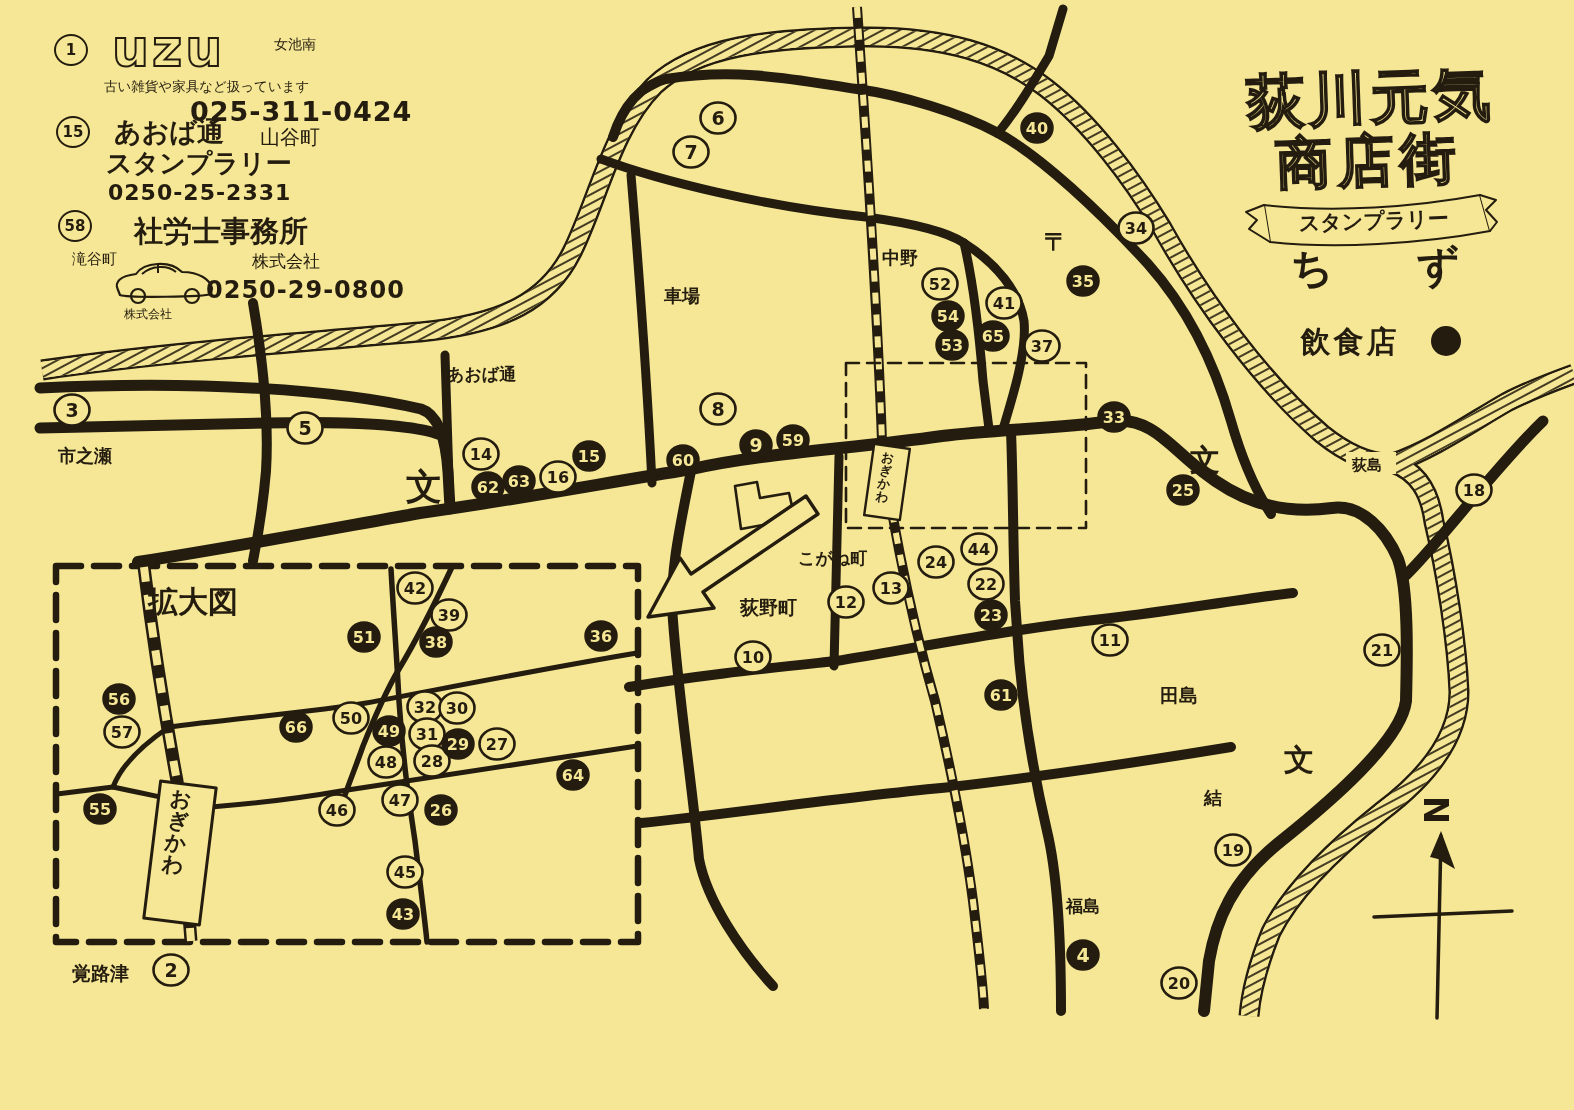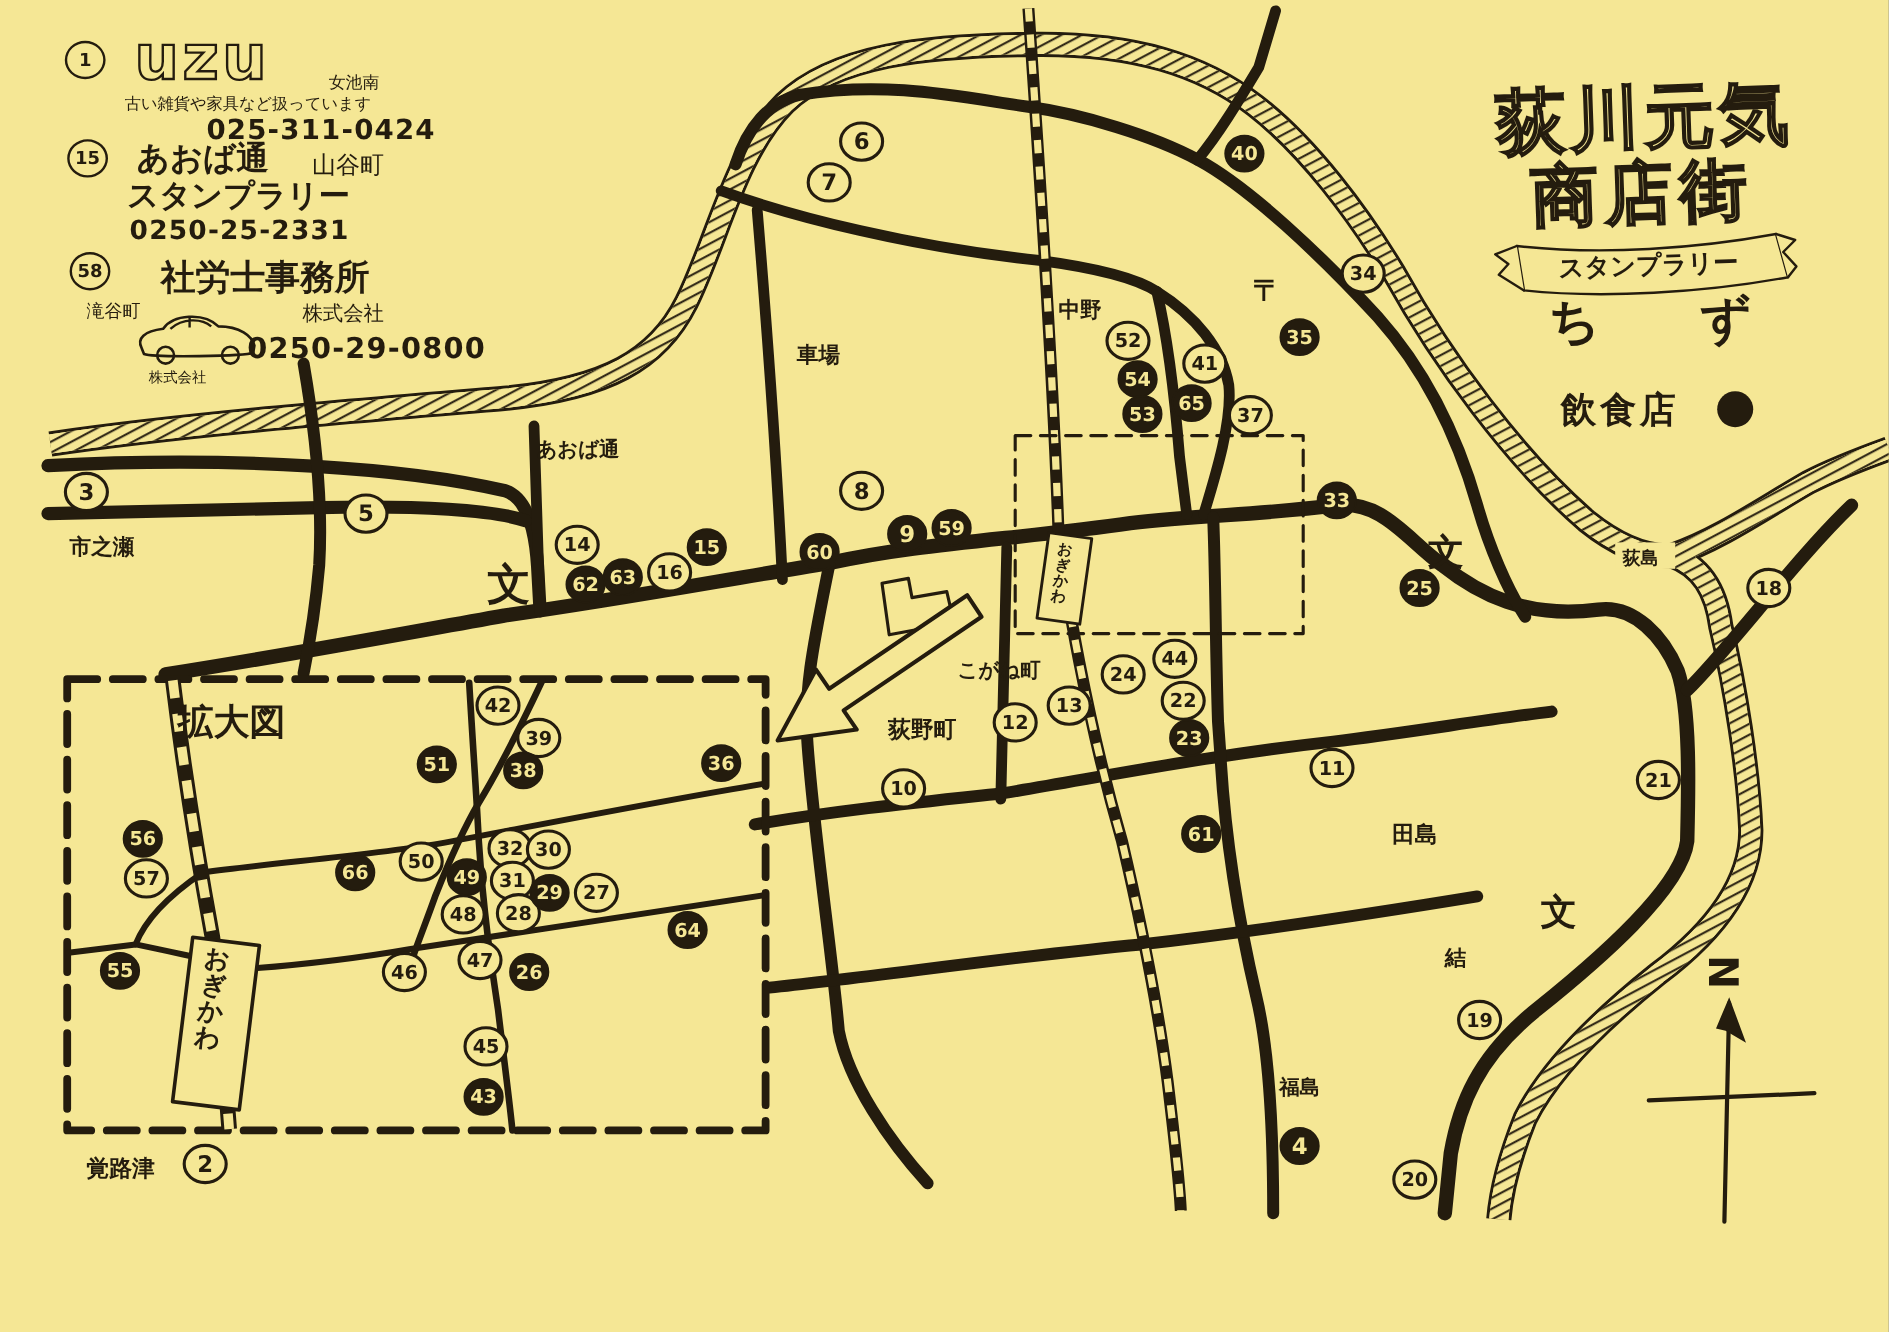--- a/index.html
+++ b/index.html
@@ -412,23 +412,23 @@
         </g>
       </g>
   </svg>
 
   <div class="ads">
     <div class="ad" style="left:42px;top:24px;width:340px;height:90px;">
       <span class="mk" style="left:12px;top:10px;">1</span>
       <svg style="position:absolute;left:66px;top:-4px;" width="160" height="56" viewBox="0 0 160 56">
         <text x="4" y="46" fill="none" stroke="#241c0e" stroke-width="2" font-weight="bold" font-size="52" letter-spacing="3">uzu</text>
       </svg>
-      <span class="t" style="left:232px;top:36px;font-size:14px;">女池南</span>
+      <span class="t" style="left:232px;top:12px;font-size:14px;">女池南</span>
       <span class="t" style="left:62px;top:54px;font-size:13.5px;">古い雑貨や家具など扱っています</span>
-      <span class="t" style="left:130px;top:72px;font-size:23px;font-weight:bold;letter-spacing:1px;">025-311-0424</span>
+      <span class="t" style="left:148px;top:72px;font-size:27px;font-weight:bold;letter-spacing:1px;">025-311-0424</span>
     </div>
     <div class="ad" style="left:42px;top:110px;width:340px;height:100px;">
       <span class="mk" style="left:14px;top:6px;">15</span>
       <span class="t" style="left:72px;top:4px;font-size:27px;font-weight:bold;">あおば通</span>
       <span class="t" style="left:218px;top:14px;font-size:20px;">山谷町</span>
       <span class="t" style="left:64px;top:36px;font-size:26px;font-weight:bold;">スタンプラリー</span>
       <span class="t" style="left:66px;top:70px;font-size:22px;font-weight:bold;letter-spacing:1px;">0250-25-2331</span>
     </div>
     <div class="ad" style="left:38px;top:206px;width:350px;height:120px;">
       <span class="mk" style="left:20px;top:4px;">58</span>

